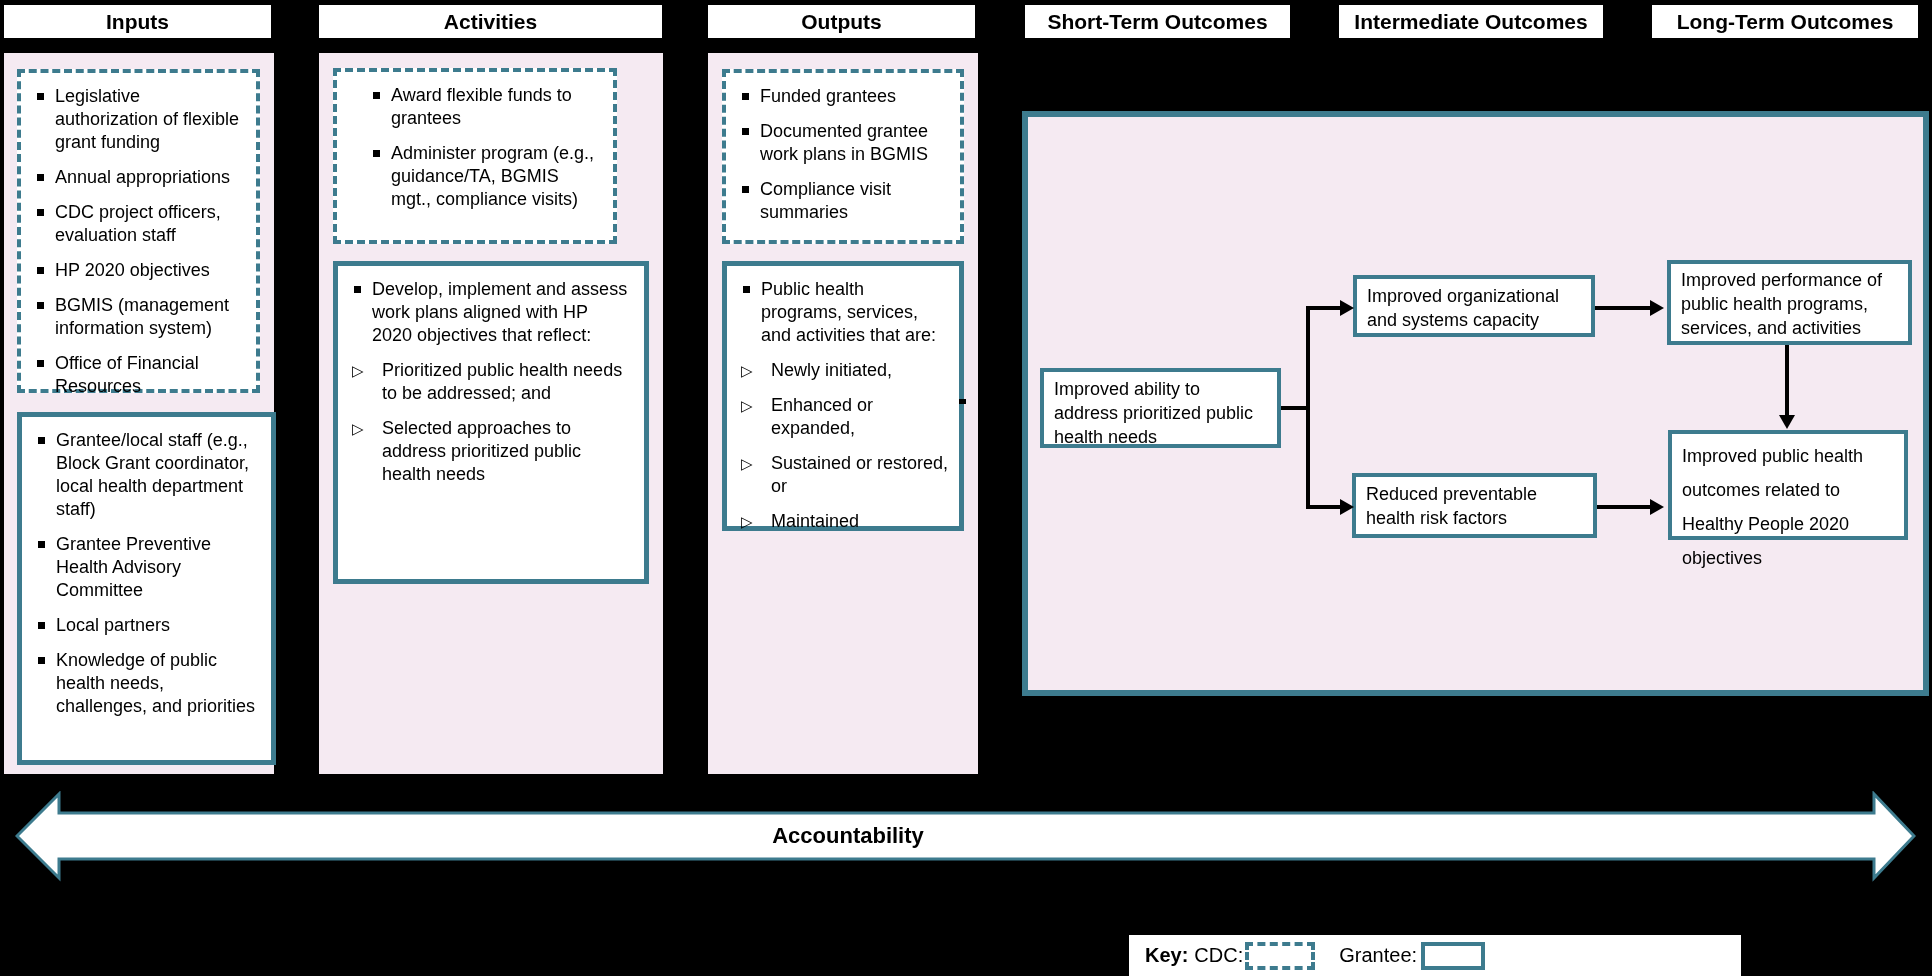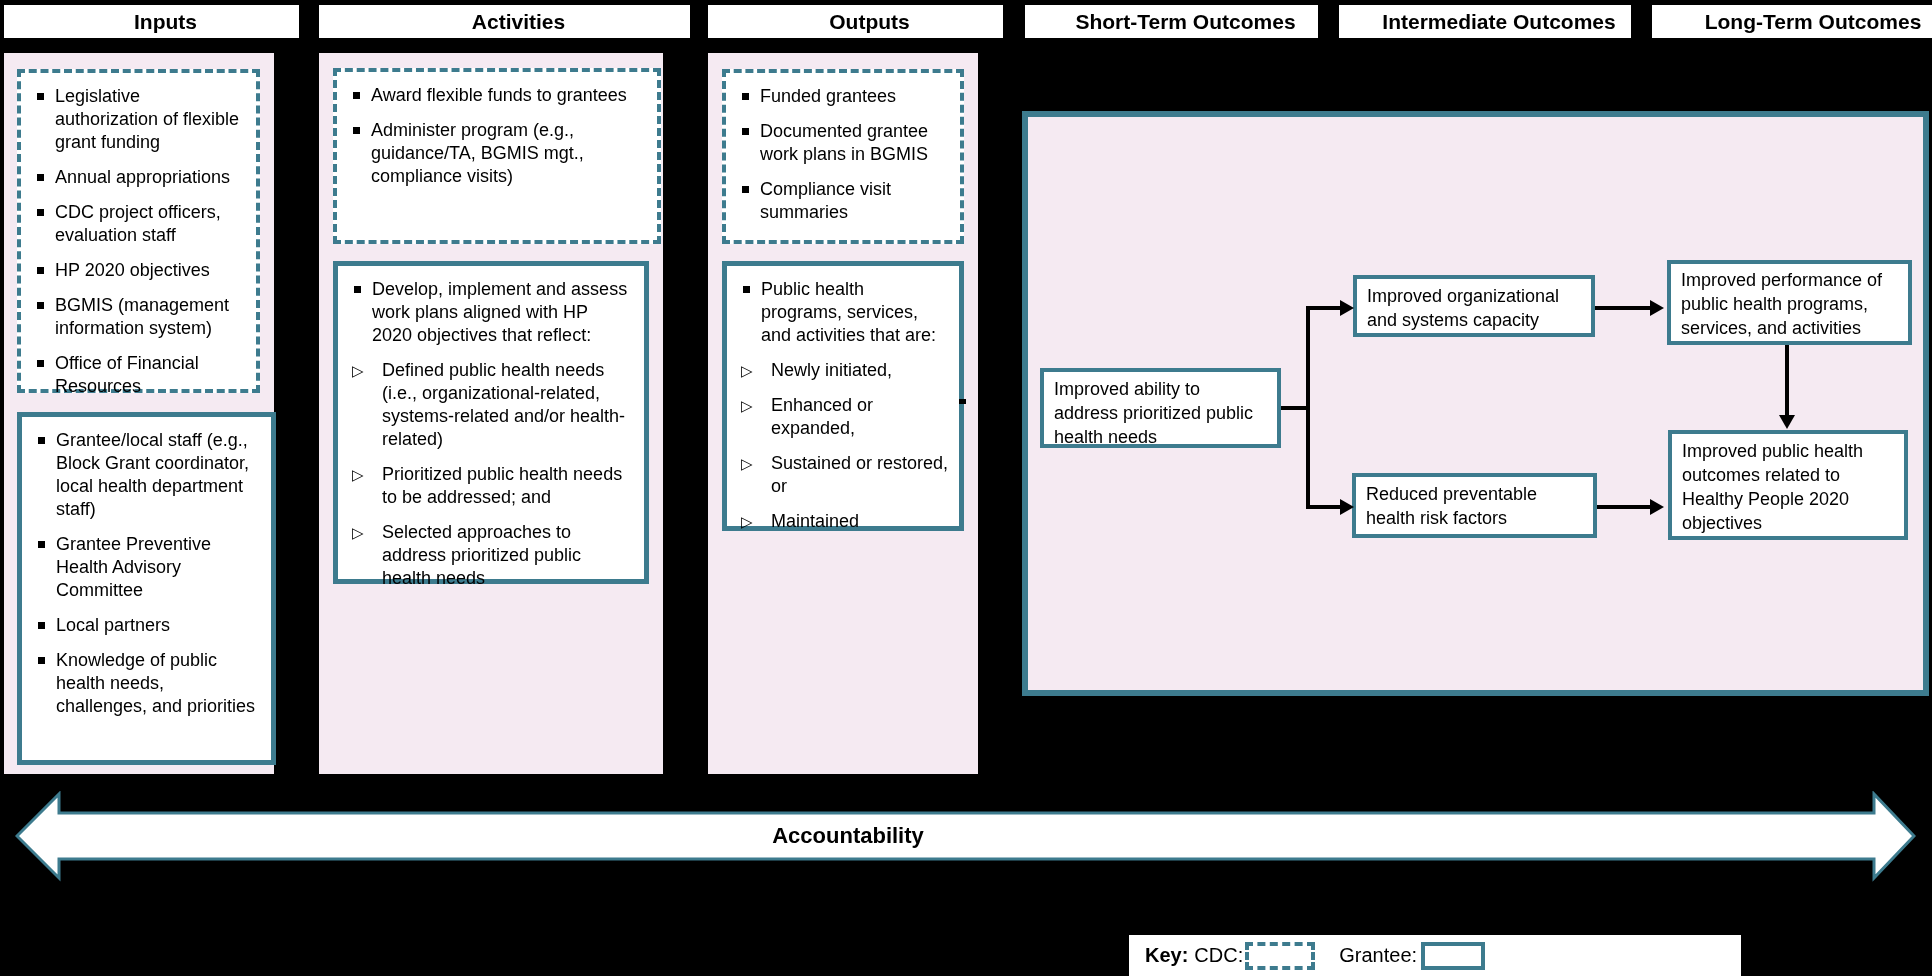--- a/index.html
+++ b/index.html
@@ -1,20 +1,20 @@
 <!DOCTYPE html>
 <html><head>
 <meta charset="utf-8">
 <style>
   html,body{margin:0;padding:0;background:#000;}
   #page{position:relative;width:1932px;height:976px;background:#000;font-family:"Liberation Sans",sans-serif;color:#000;overflow:hidden;}
 
   
   .col-header{position:absolute;top:5px;height:33px;background:#fff;display:flex;align-items:center;justify-content:center;
-    font-weight:bold;font-size:21px;padding-left:28px;}
+    font-weight:bold;font-size:21px;}
 
   
   .panel{position:absolute;background:#f5eaf2;}
 
   
   .cdc-box{position:absolute;background:#fff;border:4px dashed #3d7b8e;box-sizing:border-box;}
   .grantee-box{position:absolute;background:#fff;border:5px solid #3d7b8e;box-sizing:border-box;}
 
   .box-list{margin:0;padding:12px 14px 8px 10px;list-style:none;font-size:18px;line-height:23px;}
   .box-list li{position:relative;padding-left:24px;margin-bottom:12px;}
@@ -72,33 +72,32 @@
 
   <div class="grantee-box" style="left:17px;top:412px;width:259px;height:353px;">
     <ul class="box-list sq">
       <li>Grantee/local staff (e.g., Block Grant coordinator, local health department staff)</li>
       <li>Grantee Preventive Health Advisory Committee</li>
       <li>Local partners</li>
       <li>Knowledge of public health needs, challenges, and priorities</li>
     </ul>
   </div>
 
-  <div class="cdc-box" style="left:333px;top:68px;width:328px;height:176px;">
+  <div class="cdc-box" style="left:333px;top:68px;width:284px;height:176px;padding-left:20px;">
     <ul class="box-list sq">
       <li>Award flexible funds to grantees</li>
       <li>Administer program (e.g., guidance/TA, BGMIS mgt., compliance visits)</li>
     </ul>
   </div>
 
   <div class="grantee-box" style="left:333px;top:261px;width:316px;height:323px;">
     <ul class="box-list sq" style="padding-bottom:0;">
       <li>Develop, implement and assess work plans aligned with HP 2020 objectives that reflect:</li>
     </ul>
     <ul class="arrow-list">
-      <li>Defined public health needs (i.e., organizational-related, systems-related and/or health-related)</li>
       <li>Prioritized public health needs to be addressed; and</li>
       <li>Selected approaches to address prioritized public health needs</li>
     </ul>
   </div>
 
   <div class="cdc-box" style="left:722px;top:69px;width:242px;height:175px;">
     <ul class="box-list sq" style="padding-right:20px;">
       <li>Funded grantees</li>
       <li>Documented grantee work plans in BGMIS</li>
       <li>Compliance visit summaries</li>
@@ -114,21 +113,21 @@
       <li>Enhanced or expanded,</li>
       <li>Sustained or restored, or</li>
       <li>Maintained</li>
     </ul>
   </div>
 
   <div class="outcome-box" style="left:1040px;top:368px;width:241px;height:80px;">Improved ability to address prioritized public health needs</div>
   <div class="outcome-box" style="left:1352px;top:473px;width:245px;height:65px;">Reduced preventable health risk factors</div>
   <div class="outcome-box" style="left:1353px;top:275px;width:242px;height:62px;">Improved organizational and systems capacity</div>
   <div class="outcome-box" style="left:1667px;top:260px;width:245px;height:85px;padding-top:4px;">Improved performance of public health programs, services, and activities</div>
-  <div class="outcome-box" style="left:1668px;top:430px;width:240px;height:110px;line-height:24px;">Improved public health outcomes related to Healthy People 2020 objectives</div>
+  <div class="outcome-box" style="left:1668px;top:430px;width:240px;height:110px;line-height:34px;">Improved public health outcomes related to Healthy People 2020 objectives</div>
 
   <div class="hline" style="left:959px;top:399px;width:7px;height:5px;"></div>
   <div class="hline" style="left:1281px;top:406px;width:27px;height:4px;"></div>
   <div class="vline" style="left:1306px;top:306px;width:4px;height:203px;"></div>
   <div class="hline" style="left:1306px;top:306px;width:36px;height:4px;"></div>
   <div class="arrow-right" style="left:1340px;top:300px;"></div>
   <div class="hline" style="left:1306px;top:505px;width:36px;height:4px;"></div>
   <div class="arrow-right" style="left:1340px;top:499px;"></div>
   <div class="hline" style="left:1595px;top:306px;width:57px;height:4px;"></div>
   <div class="arrow-right" style="left:1650px;top:300px;"></div>

